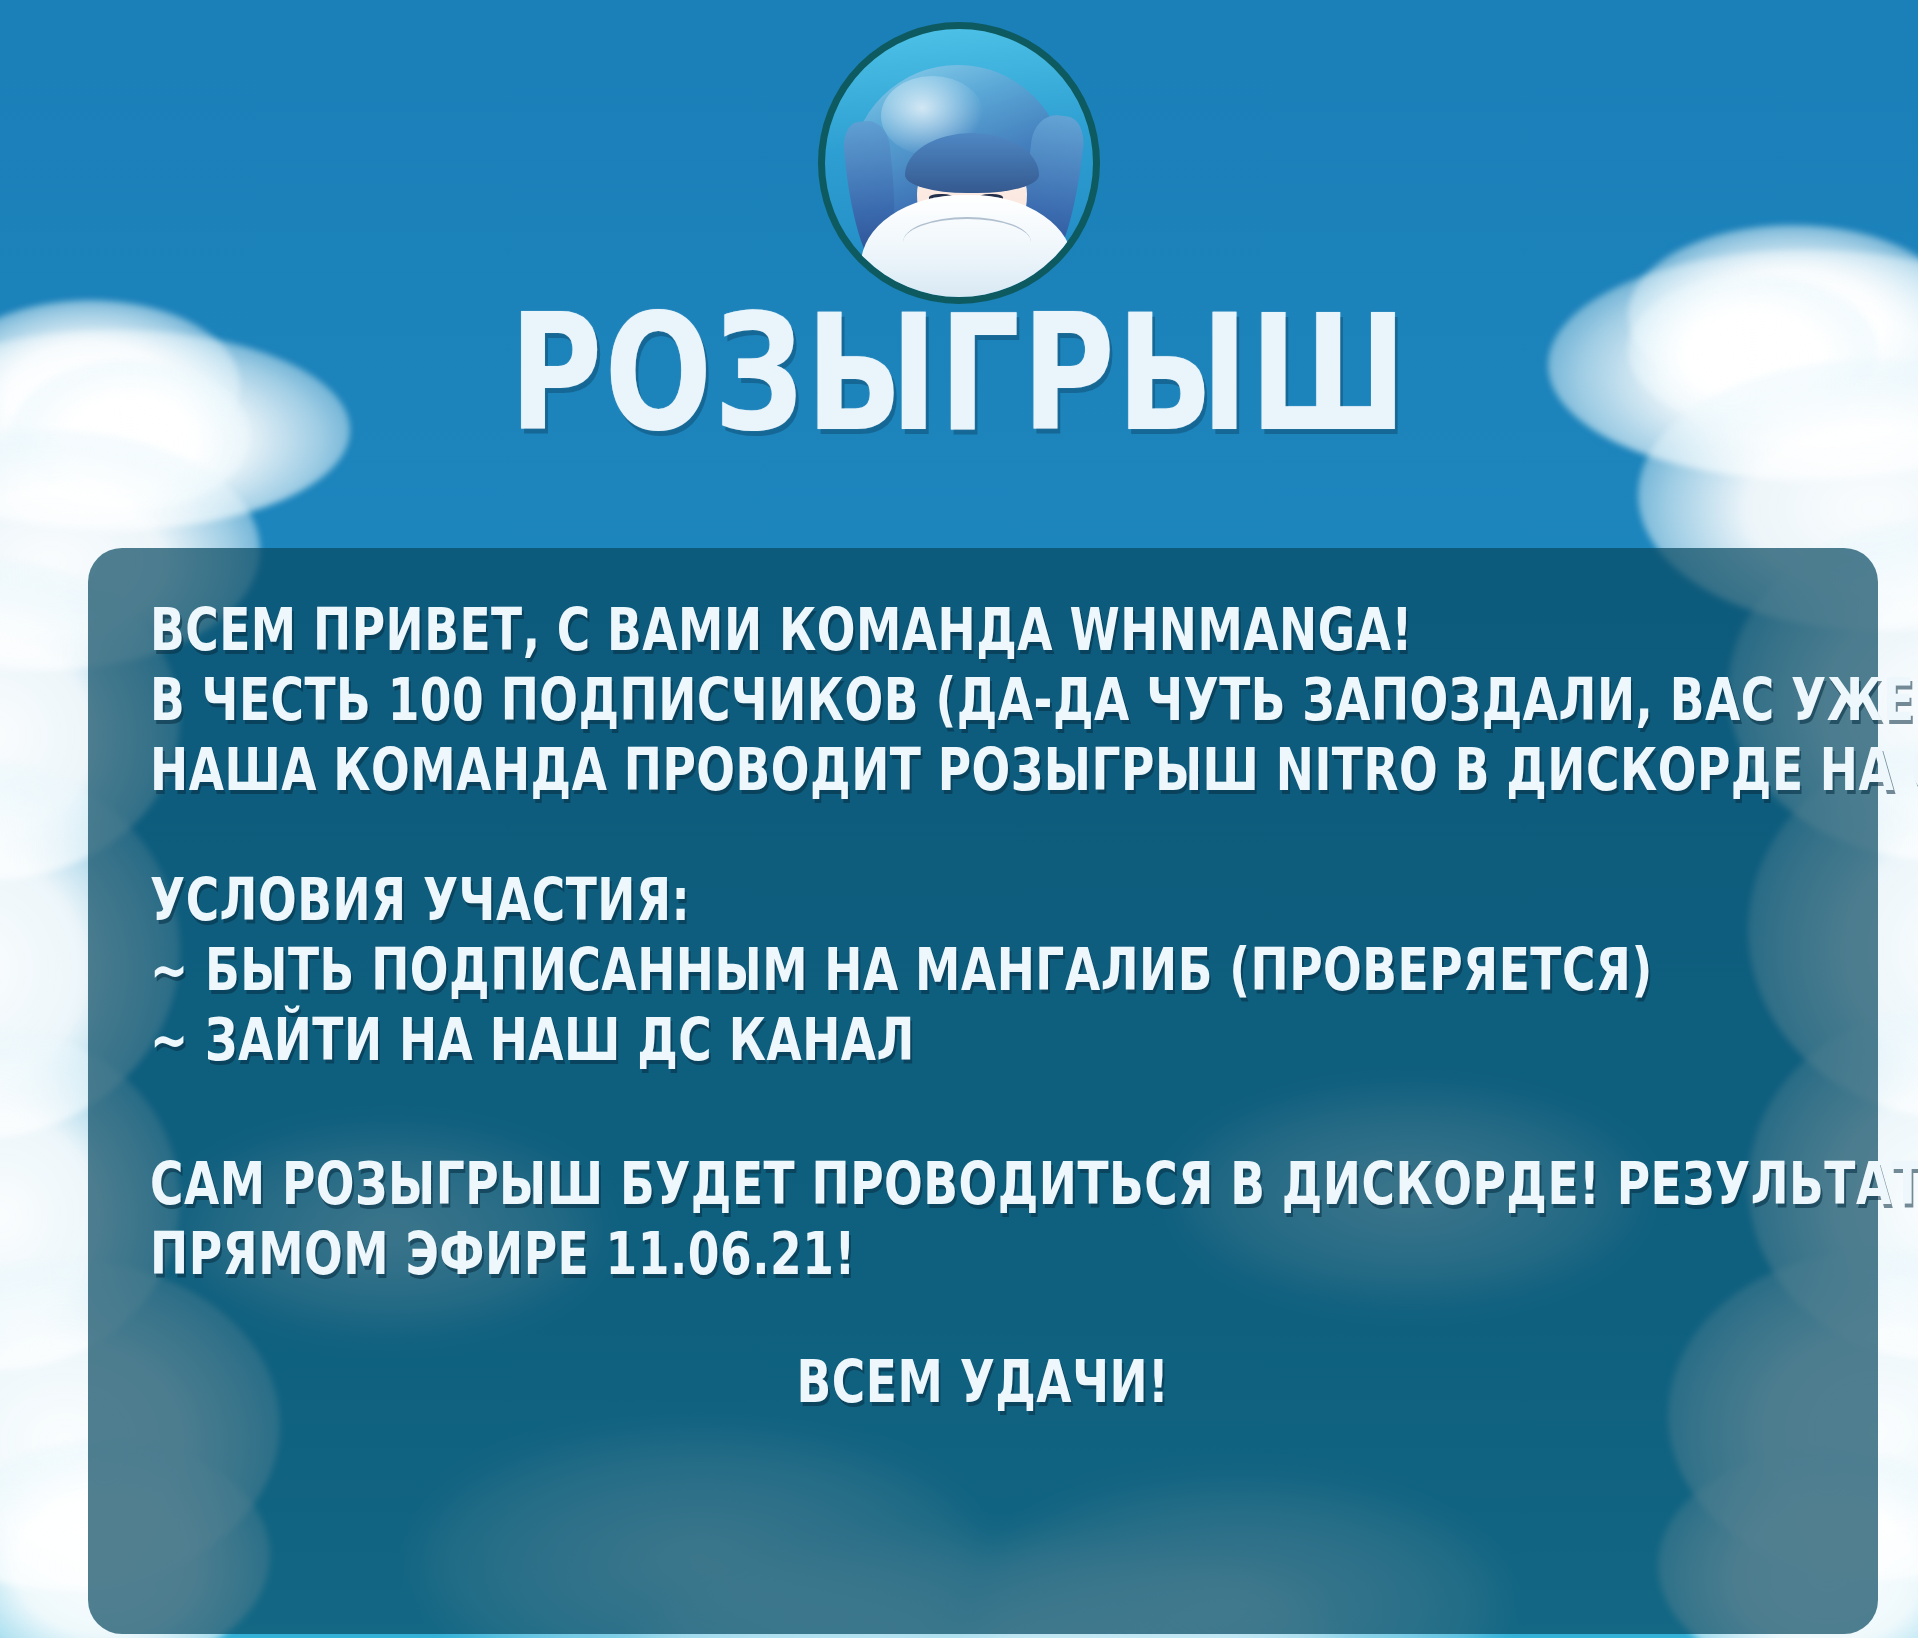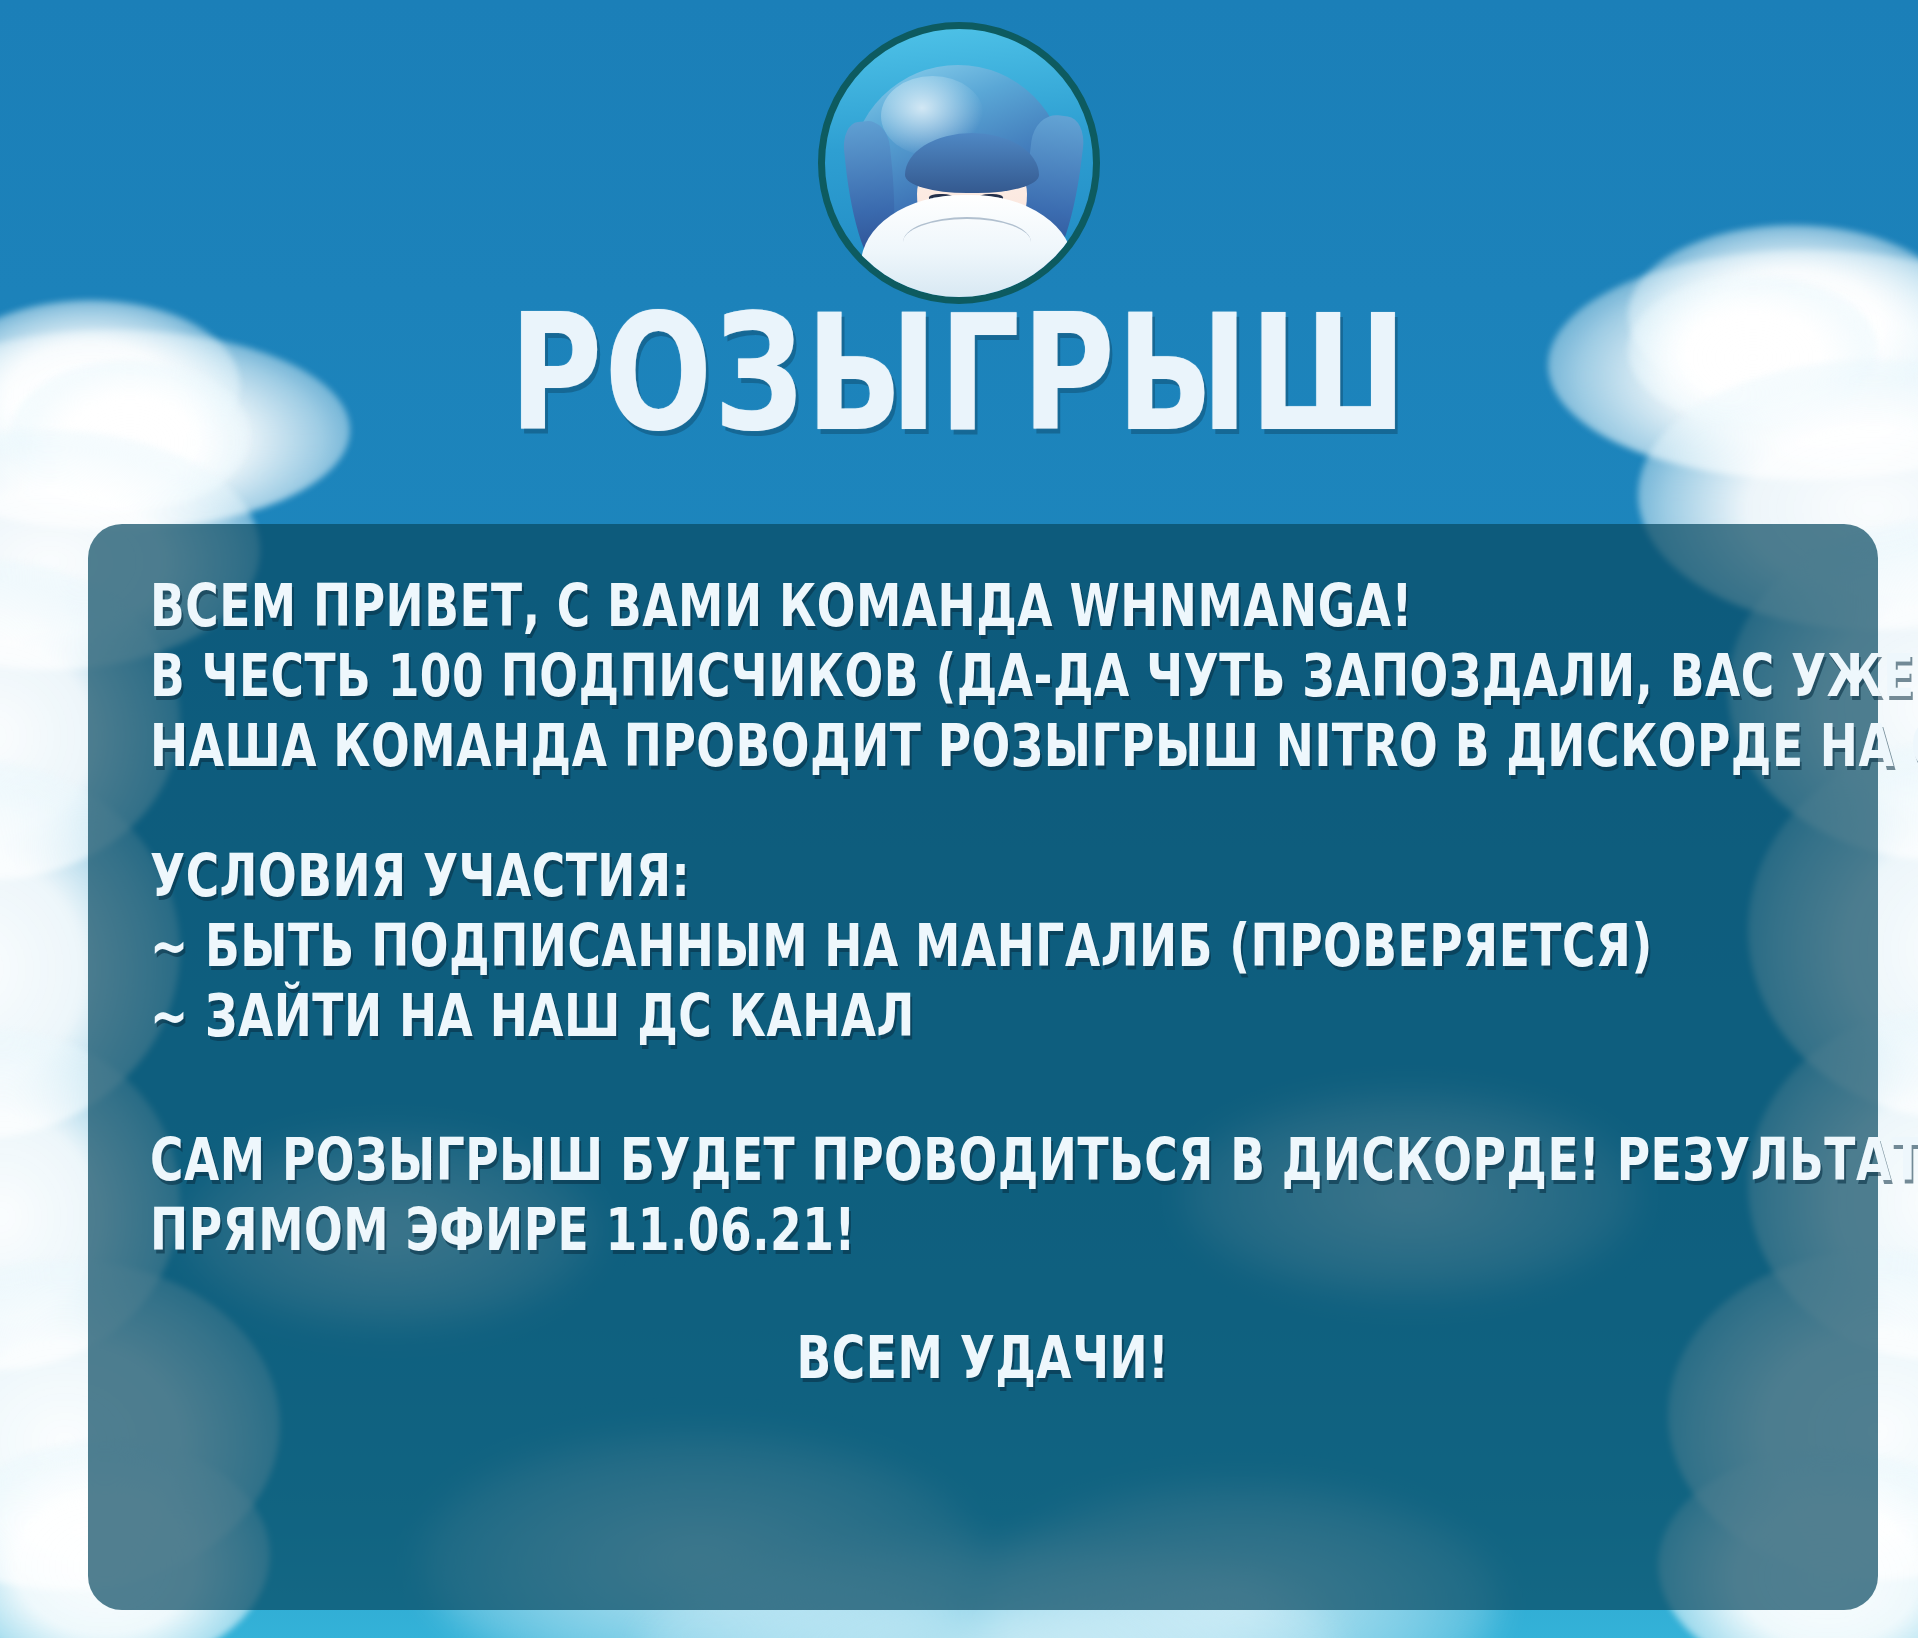--- a/index.html
+++ b/index.html
@@ -202,21 +202,21 @@
     transform-origin: 50% 0;
     text-shadow:
        3px 4px 0 rgba(14,72,104,0.45),
        0 0 1px rgba(255,255,255,0.6);
   }
 
   
   .card {
     position: absolute;
     left: 88px;
-    top: 524px;
+    top: 548px;
     width: 1790px;
     height: 1086px;
     box-sizing: border-box;
     border-radius: 34px;
     background: rgba(7,72,97,0.70);
     padding: 58px 0 0 0;
   }
   .card-body {
     padding: 0 62px;
     color: #eef7fc;

